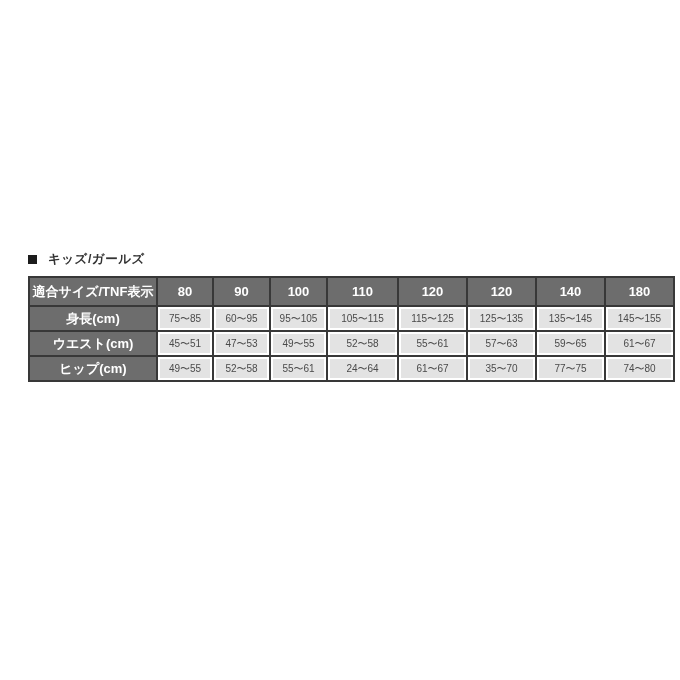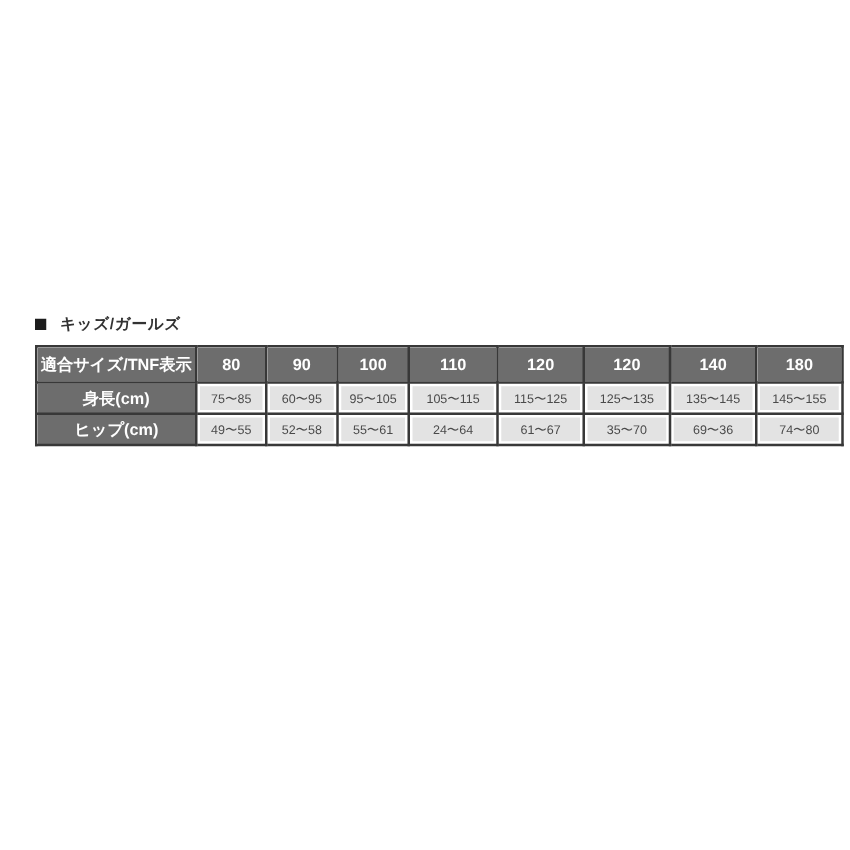--- a/index.html
+++ b/index.html
@@ -117,27 +117,38 @@
           <td>75〜85</td>
           <td>60〜95</td>
           <td>95〜105</td>
           <td>105〜115</td>
           <td>115〜125</td>
           <td>125〜135</td>
           <td>135〜145</td>
           <td>145〜155</td>
         </tr>
         <tr>
+          <th>ウエスト(cm)</th>
+          <td>45〜51</td>
+          <td>47〜53</td>
+          <td>49〜55</td>
+          <td>52〜58</td>
+          <td>55〜61</td>
+          <td>57〜63</td>
+          <td>59〜65</td>
+          <td>61〜67</td>
+        </tr>
+        <tr>
           <th>ヒップ(cm)</th>
           <td>49〜55</td>
           <td>52〜58</td>
           <td>55〜61</td>
           <td>24〜64</td>
           <td>61〜67</td>
           <td>35〜70</td>
-          <td>69〜36</td>
+          <td>77〜75</td>
           <td>74〜80</td>
         </tr>
       </tbody>
     </table>
 
   </div>
 </div>
 
 </body></html>

